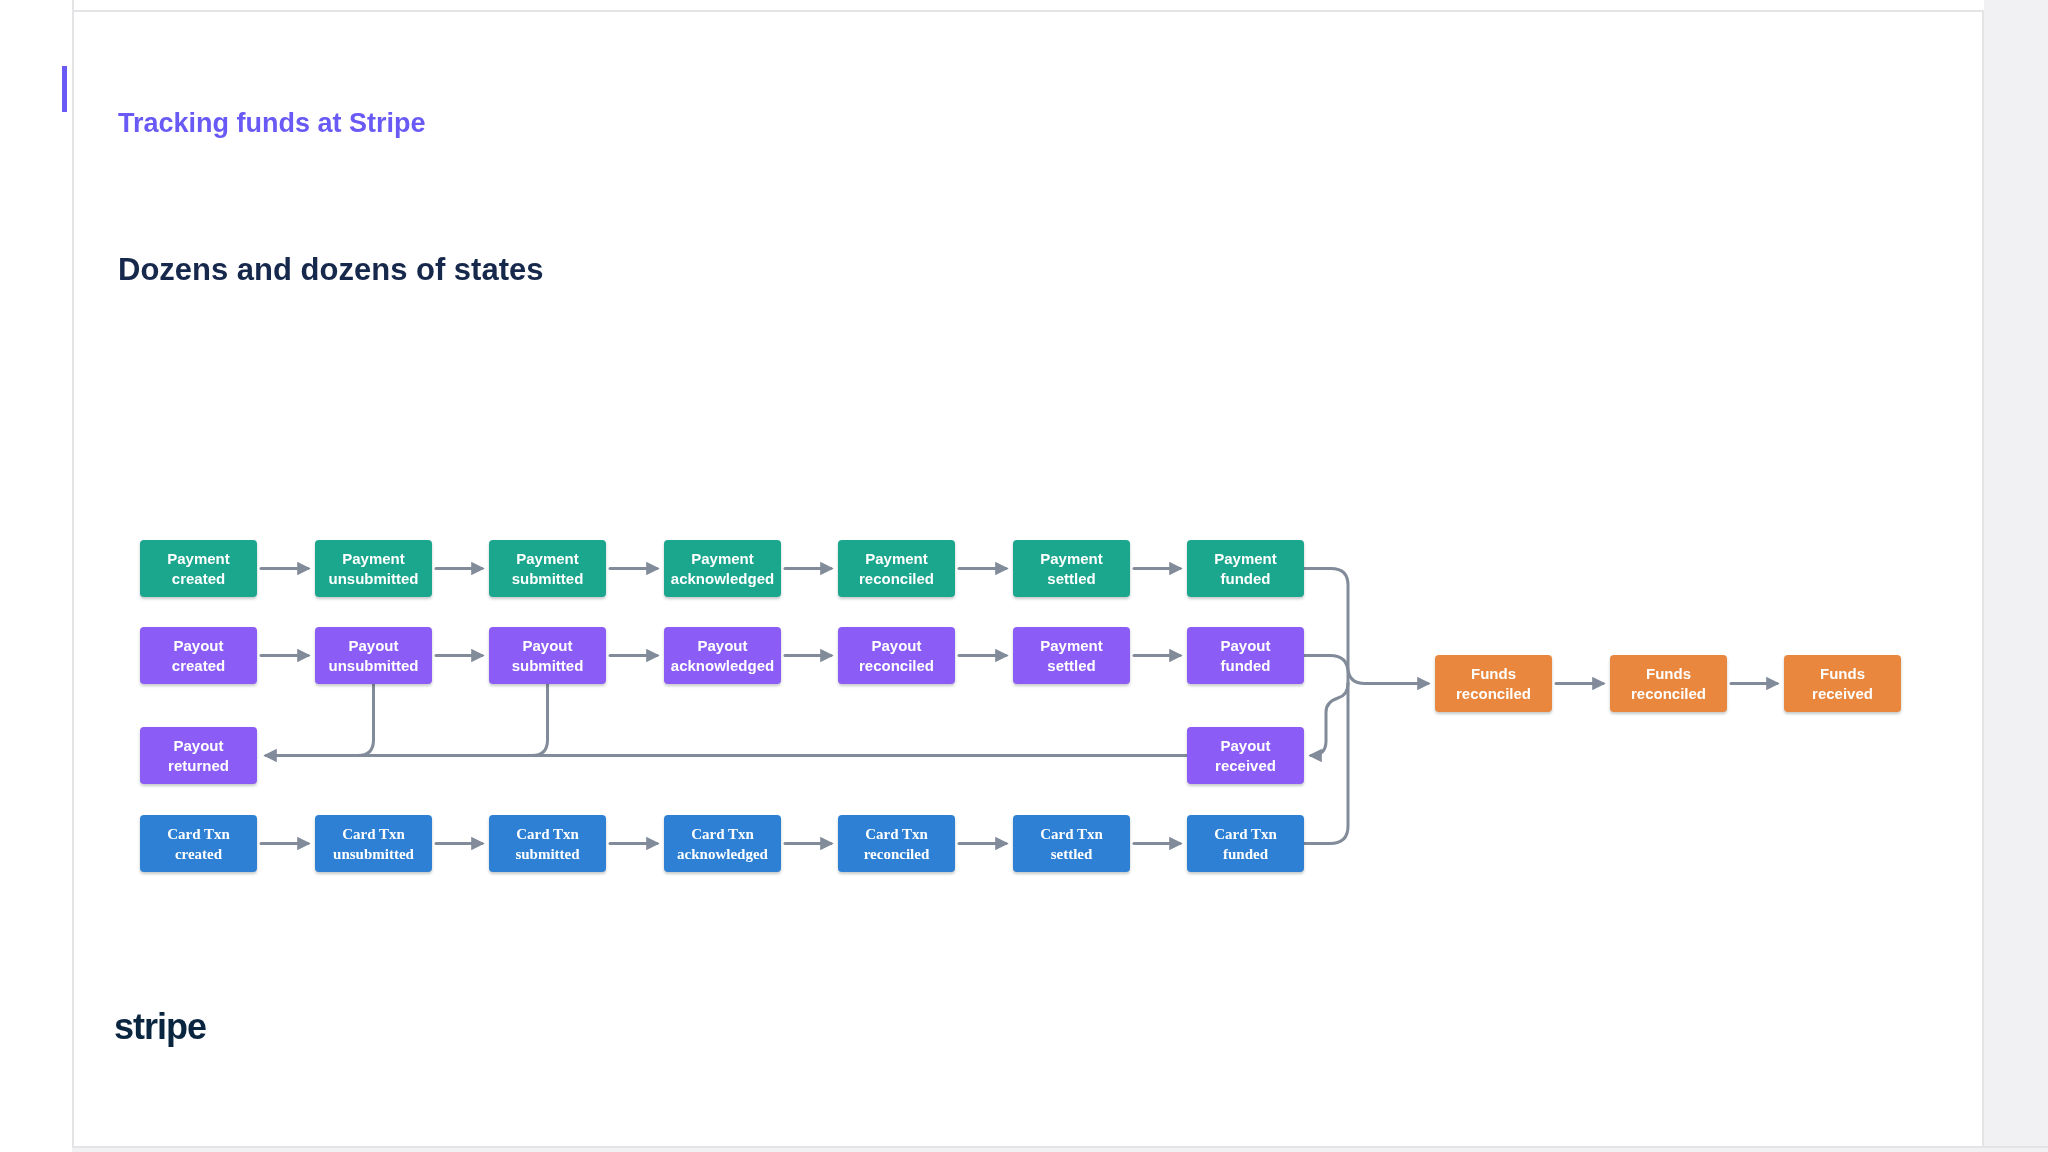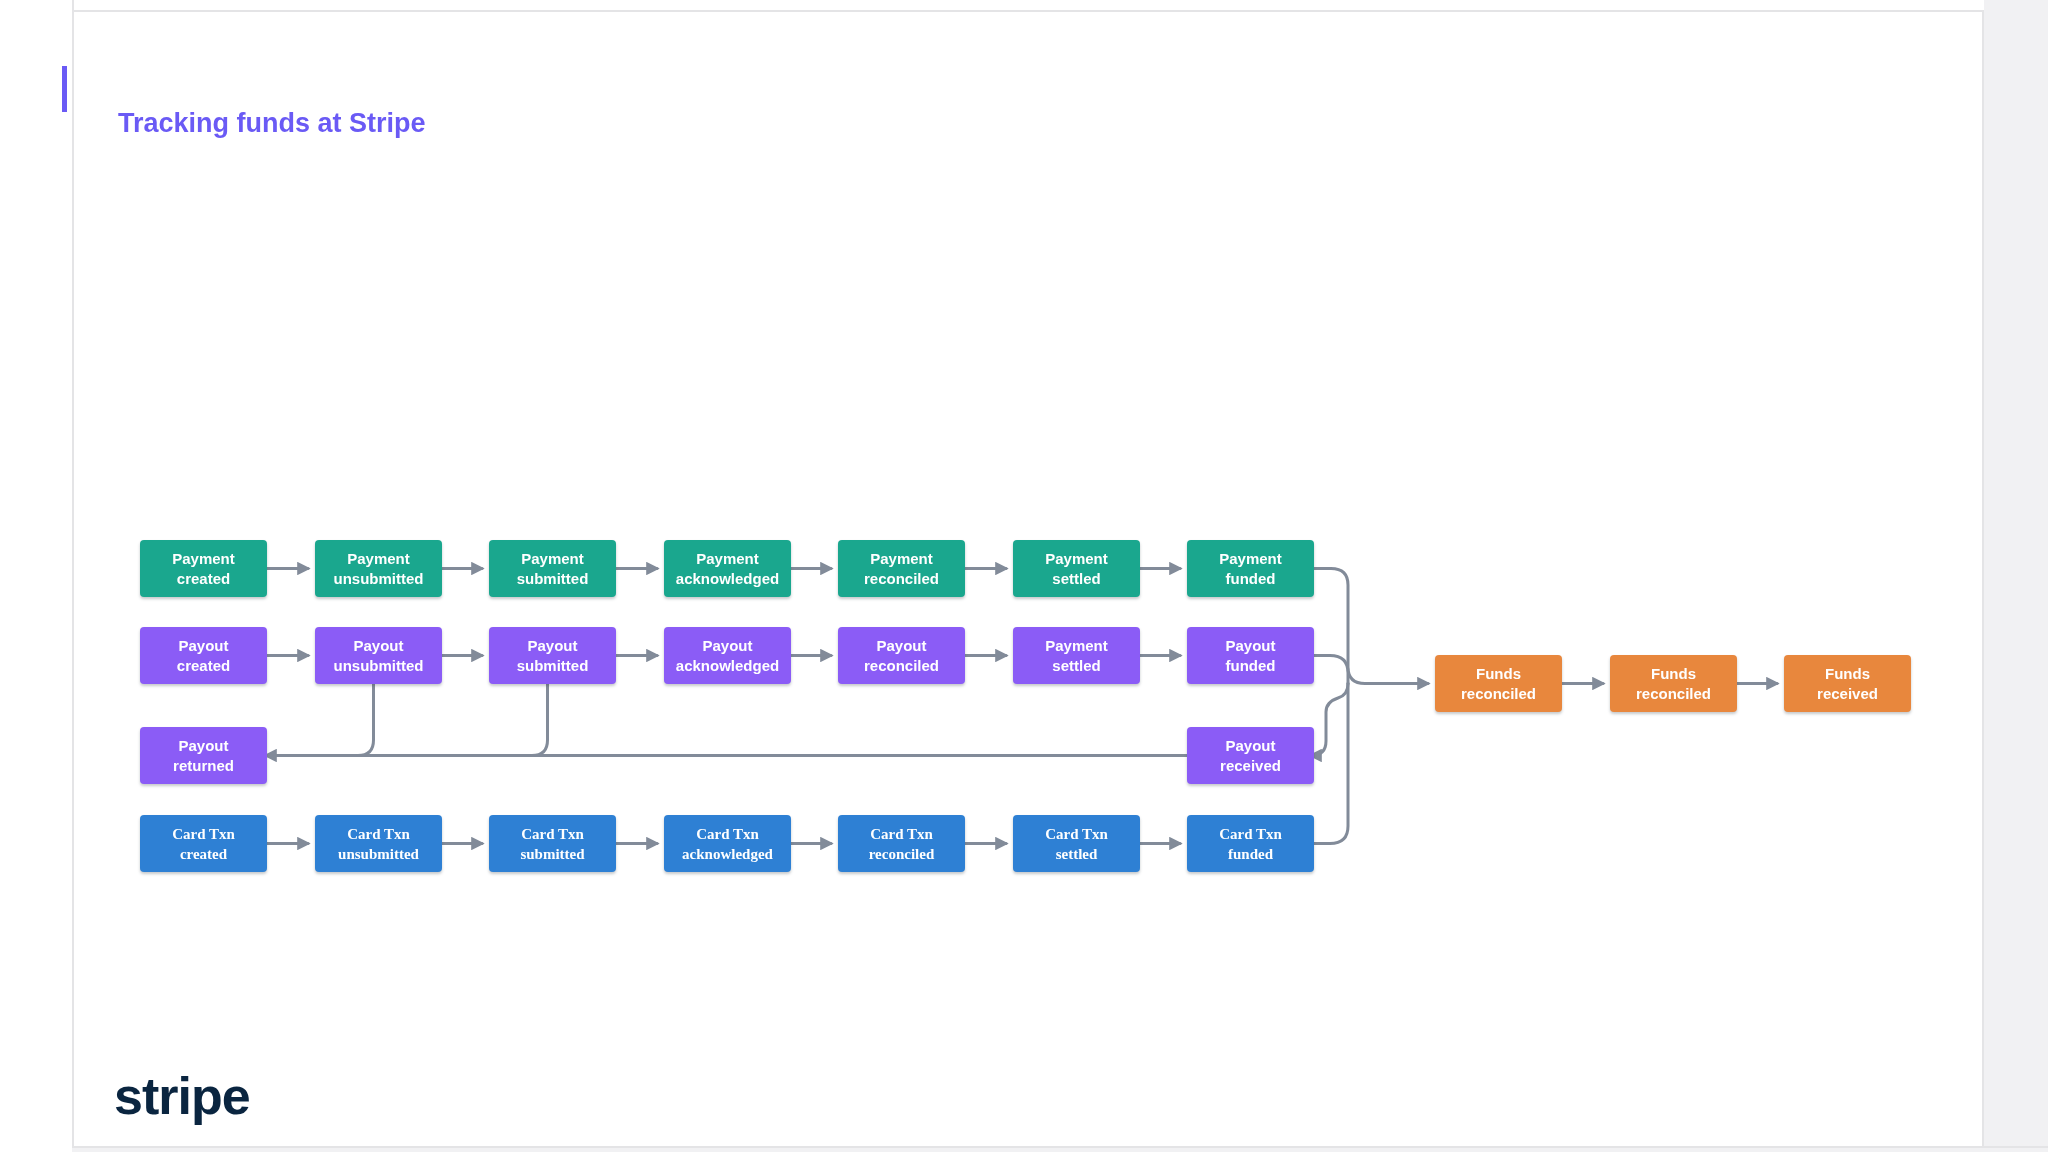--- a/index.html
+++ b/index.html
@@ -14,25 +14,25 @@
   .frame-right{left:1982px;top:10px;width:2px;height:1136px;}
   .frame-bottom{left:72px;top:1146px;height:2px;width:1976px;}
   .outside-right{position:absolute;left:1984px;top:0;width:64px;height:1152px;background:#f1f1f3;}
   .outside-bottom{position:absolute;left:72px;top:1148px;width:1976px;height:4px;background:#f1f1f3;}
 
   
   .accent-bar{position:absolute;left:62px;top:66px;width:5px;height:46px;background:#6A5AF5;}
   .eyebrow{position:absolute;left:118px;top:60px;font-size:27px;font-weight:bold;color:#6A5AF5;letter-spacing:0;margin-top:48px;}
   .title{position:absolute;left:114px;top:118px;font-size:74px;font-weight:bold;color:#16294C;letter-spacing:-1.5px;}
   .subtitle{position:absolute;left:118px;top:252px;font-size:31px;font-weight:bold;color:#16294C;}
-  .logo{position:absolute;left:114px;top:1066px;font-size:52px;font-weight:bold;color:#0A2540;letter-spacing:-1px;}
+  .logo{position:absolute;left:114px;top:1006px;font-size:36px;font-weight:bold;color:#0A2540;letter-spacing:-1px;}
 
   
   .connectors{position:absolute;left:0;top:0;width:2048px;height:1152px;}
-  .node{position:absolute;width:127px;height:57px;border-radius:4px;
+  .node{position:absolute;width:117px;height:57px;border-radius:4px;
         display:flex;flex-direction:column;align-items:center;justify-content:center;
         color:#ffffff;font-size:15px;font-weight:bold;line-height:20px;text-align:center;
         box-shadow:0 2px 3px rgba(50,60,70,.28);}
   .teal{background:#1AA78E;}
   .red{background:#8b5cf6;}
   .blue{background:#2E80D4;font-family:Liberation Serif, serif;}
   .orange{background:#E8873D;}
 </style>
 </head>
 <body>
@@ -41,20 +41,21 @@
 
   <div class="outside-right"></div>
   <div class="outside-bottom"></div>
   <div class="frame-line frame-left"></div>
   <div class="frame-line frame-top"></div>
   <div class="frame-line frame-right"></div>
   <div class="frame-line frame-bottom"></div>
 
   <div class="accent-bar"></div>
   <div class="eyebrow">Tracking funds at Stripe</div>
+  <div class="subtitle">Dozens and dozens of states</div>
   <div class="logo">stripe</div>
 
   <svg class="connectors" viewBox="0 0 2048 1152">
     <defs>
       <marker id="arrow" viewBox="0 0 10 10" refX="8" refY="5" markerWidth="4.5" markerHeight="4.5" orient="auto-start-reverse">
         <path d="M0,0 L10,5 L0,10 z" fill="#828B99"></path>
       </marker>
     </defs>
     <g fill="none" stroke="#828B99" stroke-width="3" stroke-linecap="round">
 

